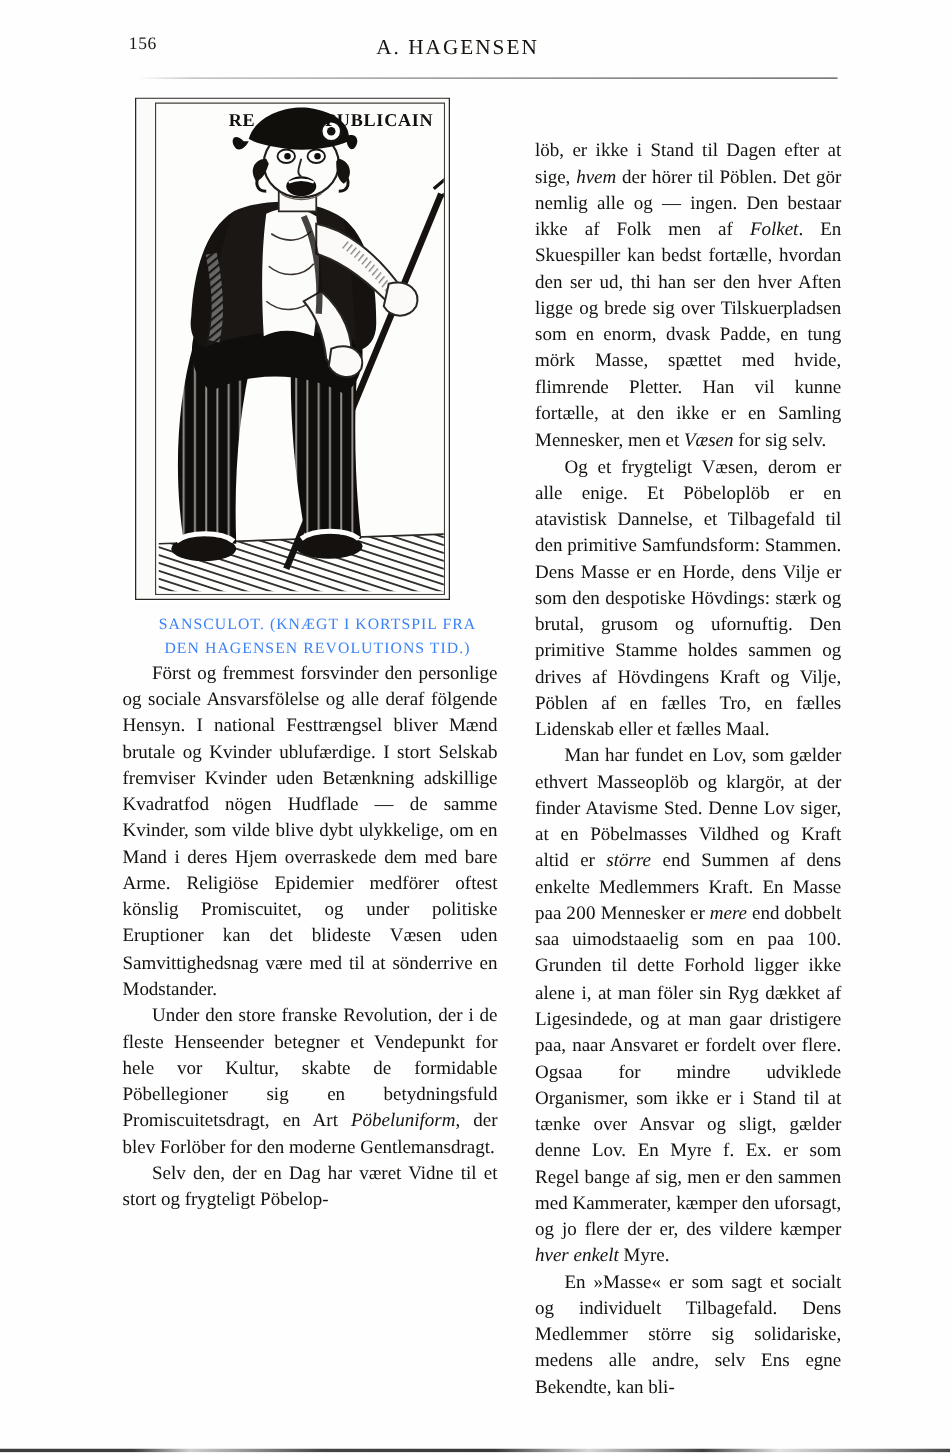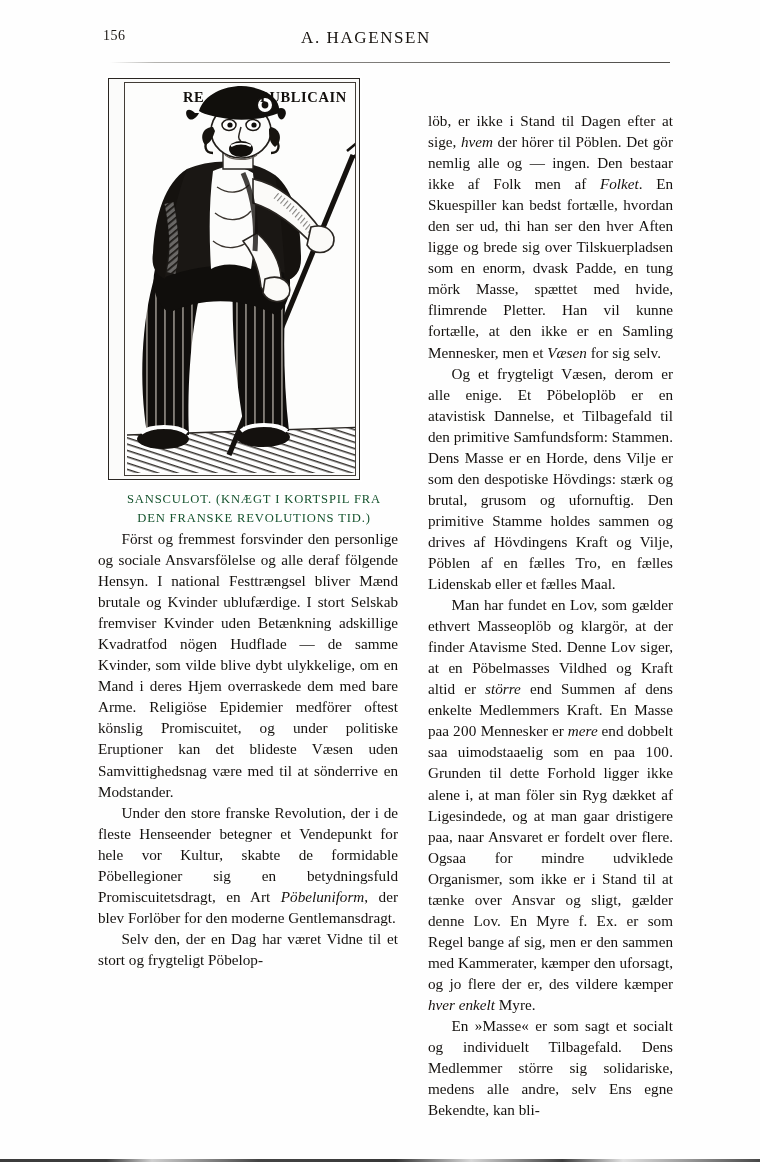--- a/index.html
+++ b/index.html
@@ -113,21 +113,21 @@
   .banner .re   { position: absolute; left: 58px;  top: 2px; }
   .banner .pub  { position: absolute; left: 135px; top: 2px; }
 
   .caption {
     width: 292px;
     margin-top: 10px;
     text-align: center;
     font-size: 12.6px;
     line-height: 19px;
     letter-spacing: 0.85px;
-    color: #14532d;
+    color: #3b82f6;
   }
 
   .after-figure { margin-top: 14px; }
 
   em { font-style: italic; }
   .oldnum { font-variant-numeric: oldstyle-nums; letter-spacing: .3px; }
 
   
   .scan-edge {
     position: absolute;
@@ -259,21 +259,21 @@
             <circle cx="140" cy="22" r="8" fill="#ffffff" stroke="#15120f" stroke-width="2"></circle>
             <circle cx="140" cy="22" r="3.4" fill="#15120f"></circle>
 
             <path d="M44 120 C50 150 50 174 46 190" stroke="url(#hatch)" stroke-width="9" fill="none" opacity=".35"></path>
           </svg>
 
         </div>
       </div>
       <div class="caption">
         <div>SANSCULOT.  (KNÆGT I KORTSPIL FRA</div>
-        <div>DEN FRANSKE REVOLUTIONS TID.)</div>
+        <div>DEN HAGENSEN REVOLUTIONS TID.)</div>
       </div>
     </div>
 
     <p class="after-figure">Först og fremmest forsvinder den personlige og sociale Ansvarsfölelse og alle deraf fölgende Hensyn. I national Festtrængsel bliver Mænd brutale og Kvinder ublufærdige. I stort Selskab fremviser Kvinder uden Betænkning adskillige Kvadratfod nögen Hudflade — de samme Kvinder, som vilde blive dybt ulykkelige, om en Mand i deres Hjem overraskede dem med bare Arme. Religiöse Epidemier medförer oftest könslig Promiscuitet, og under politiske Eruptioner kan det blideste Væsen uden Samvittighedsnag være med til at sönderrive en Modstander.</p>
 
     <p><span>Under den store franske Revolution, der i de fleste Henseender betegner et Vendepunkt for hele vor Kultur, skabte de formidable Pöbellegioner sig en betydningsfuld Promiscuitetsdragt, en Art </span><em>Pöbeluniform</em><span>, der blev Forlöber for den moderne Gentlemansdragt.</span></p>
 
     <p>Selv den, der en Dag har været Vidne til et stort og frygteligt Pöbelop-</p>
   </div>
 

